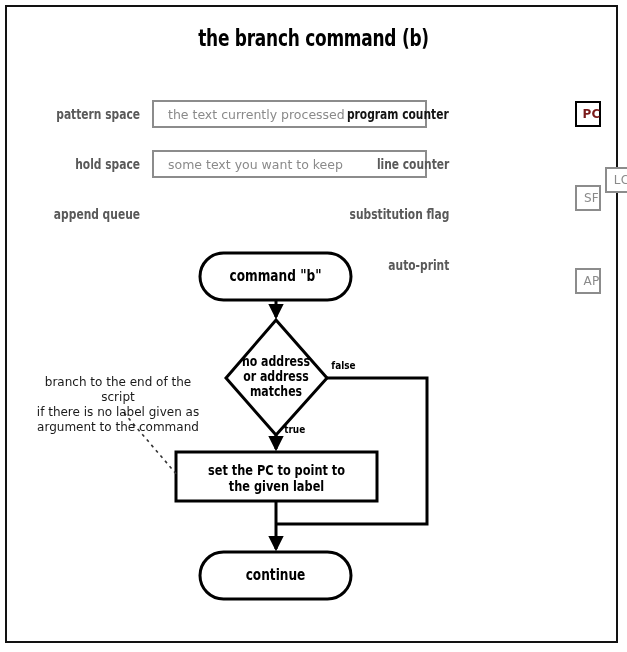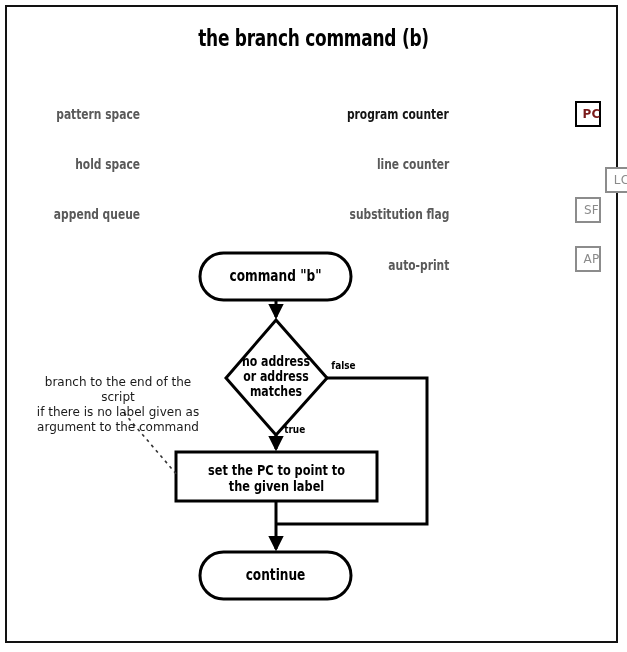--- a/index.html
+++ b/index.html
@@ -160,36 +160,42 @@
 </style>
 </head>
 <body>
 
 <div id="canvas">
   <div class="frame"></div>
 
   <div class="title">the branch command (b)</div>
 
   <div class="row-label" style="top:106px; left:0px; width:140px;">pattern space</div>
+  <div class="field-box" style="top:100px;">
+    <div class="field-text">the text currently processed</div>
+  </div>
 
   <div class="row-label" style="top:156px; left:0px; width:140px;">hold space</div>
+  <div class="field-box" style="top:150px;">
+    <div class="field-text">some text you want to keep</div>
+  </div>
 
   <div class="row-label" style="top:206px; left:0px; width:140px;">append queue</div>
 
   <div class="reg-label active" style="top:106px;">program counter</div>
   <div class="reg-box active" style="top:101px;">PC</div>
 
   <div class="reg-label" style="top:156px;">line counter</div>
   <div class="reg-box" style="top:167px;margin-left:30px;">LC</div>
 
   <div class="reg-label" style="top:206px;">substitution flag</div>
-  <div class="reg-box" style="top:197px;">SF</div>
+  <div class="reg-box" style="top:185px;">SF</div>
 
   <div class="reg-label" style="top:257px;">auto-print</div>
-  <div class="reg-box" style="top:246px;">AP</div>
+  <div class="reg-box" style="top:268px;">AP</div>
 
   <svg id="flow" viewBox="0 0 627 652">
     <defs>
       <marker id="arrow" viewBox="0 0 10 10" refX="8.5" refY="5" markerWidth="5.2" markerHeight="5.2" orient="auto-start-reverse">
         <path d="M 0 0 L 10 5 L 0 10 z" fill="#000000"></path>
       </marker>
     </defs>
 
     <rect x="200" y="253" width="151" height="47" rx="23.5" ry="23.5" fill="#ffffff" stroke="#000000" stroke-width="3"></rect>
 

